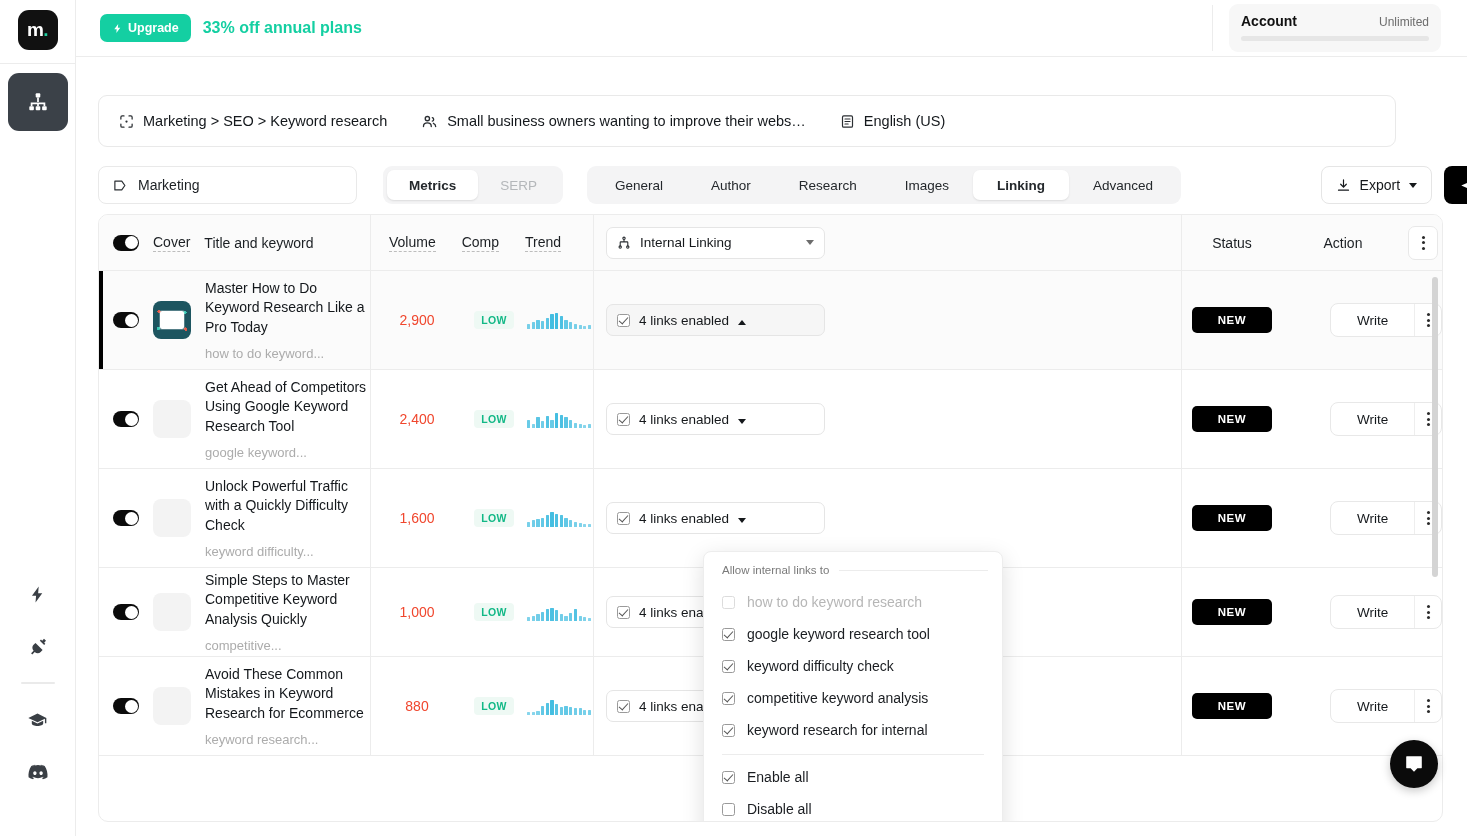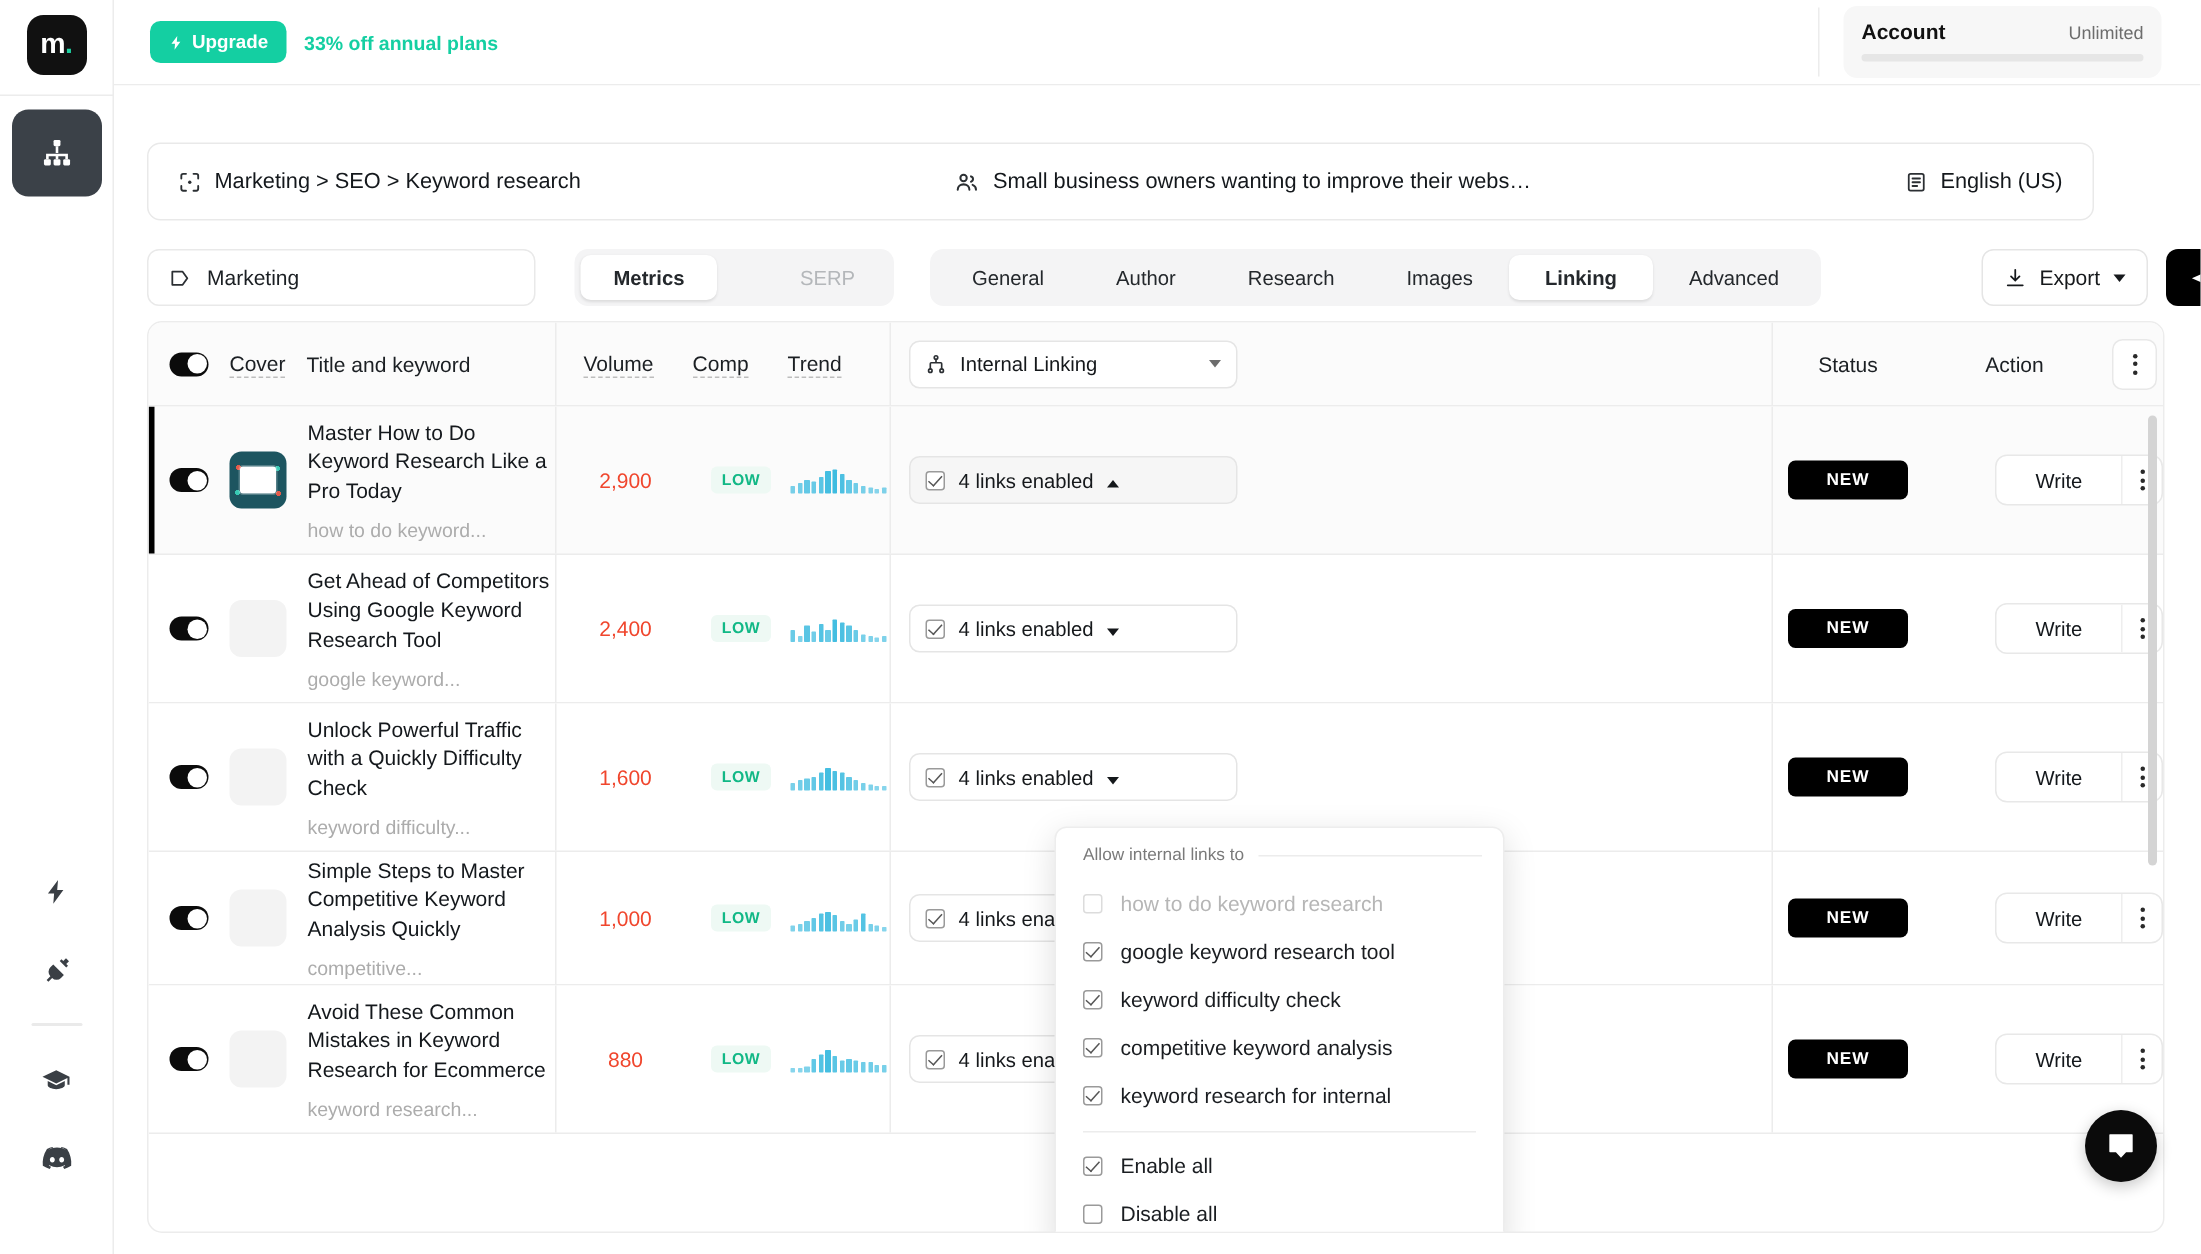--- a/index.html
+++ b/index.html
@@ -38,51 +38,51 @@
     background: #fff; border-bottom: 1px solid #ececec;
     display: flex; align-items: center;
   }
   .upgrade-wrap { display:flex; align-items:center; margin-left: 24px; }
   .upgrade-btn {
     background: #14cfa2; color:#fff; border:none; border-radius: 7px;
     height: 28px; padding: 0 12px; font-size: 12.5px; font-weight: 700;
     display:flex; align-items:center; gap:5px; cursor:pointer;
     font-family:"Liberation Sans", sans-serif;
   }
-  .upgrade-note { color:#14cfa2; font-size: 13px; font-weight: 700; margin-left: 12px; }
+  .upgrade-note { color:#14cfa2; font-size: 16px; font-weight: 700; margin-left: 12px; }
   .topbar-right { margin-left:auto; display:flex; align-items:center; height:57px; }
   .topbar-divider { width:1px; height: 46px; background:#ececec; margin-right: 16px; }
   .account-card {
     width: 212px; background:#f7f7f7; border-radius: 9px; padding: 9px 12px 11px; margin-right: 26px;
   }
   .account-top { display:flex; justify-content:space-between; align-items:baseline; }
   .account-title { font-size: 14px; font-weight: 700; color:#111; }
   .account-val { font-size: 12px; color:#6d6d6d; }
   .account-bar { margin-top: 7px; height: 5px; border-radius: 3px; background:#e6e6e6; }
 
   
   .page { position:absolute; left:76px; top:57px; width:1391px; height: 779px; background:#fff; }
 
   .ctx-bar {
     position:absolute; left:22px; top:38px; width:1298px; height:52px;
     border:1px solid #e9e9e9; border-radius:9px; background:#fff;
-    display:flex; align-items:center; padding: 0 20px; gap: 34px; justify-content: space-between;
+    display:flex; align-items:center; padding: 0 20px; gap: 34px;
   }
   .ctx-item { display:flex; align-items:center; gap: 9px; font-size: 14.5px; color:#14181c; }
   .ctx-item .ic { color:#2b2f33; display:flex; }
 
   
   .toolbar { position:absolute; left:22px; top:105px; width:1465px; height: 46px; display:flex; align-items:center; }
   .tag-field {
     width: 259px; height: 38px; border:1px solid #e9e9e9; border-radius:8px; background:#fff;
     display:flex; align-items:center; gap:10px; padding: 0 14px; font-size:14px; color:#1b1f23;
   }
   .seg {
     margin-left: 26px; height: 38px; background:#f4f4f5; border-radius: 9px; padding: 4px;
-    display:flex; align-items:center;gap:33px;
+    display:flex; align-items:center;
   }
   .seg-btn {
     height: 30px; padding: 0 22px; border-radius: 7px; font-size: 13.5px; color:#24282c;
     display:flex; align-items:center; justify-content:center; cursor:pointer; background:transparent;
     border:none; font-family:"Liberation Sans", sans-serif;
   }
   .seg-btn.active { background:#fff; font-weight:600; box-shadow: 0 1px 2px rgba(0,0,0,.10); }
   .seg-btn.muted { color:#b4b7ba; }
 
   .seg2 {

